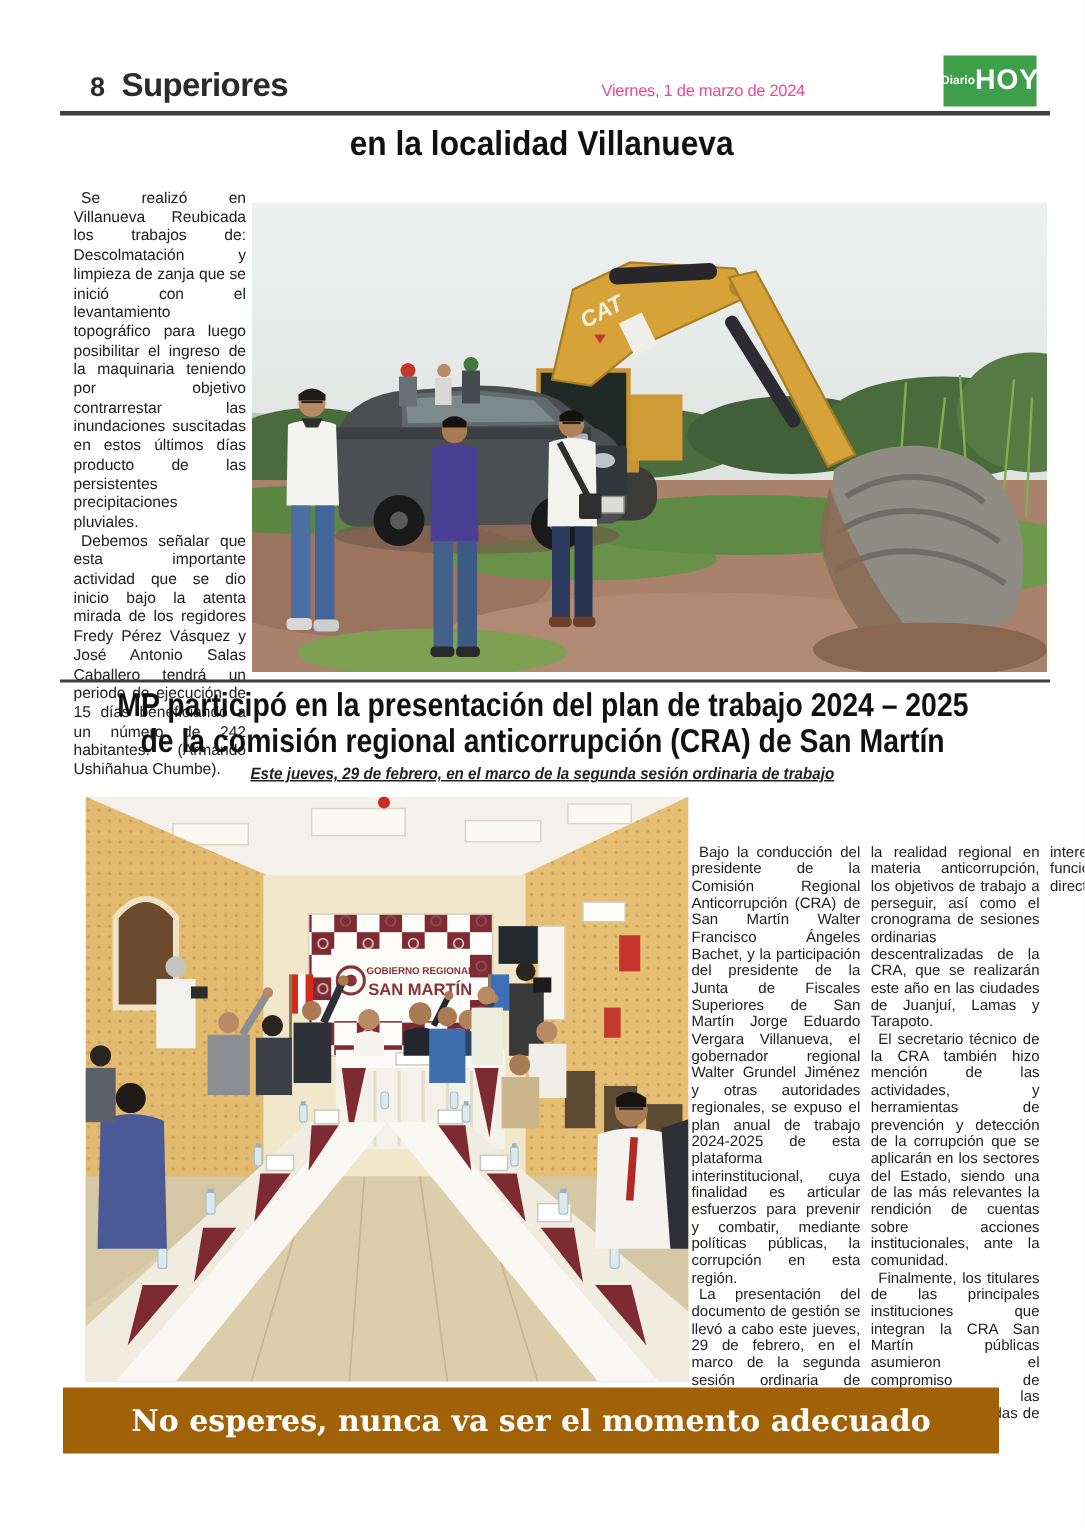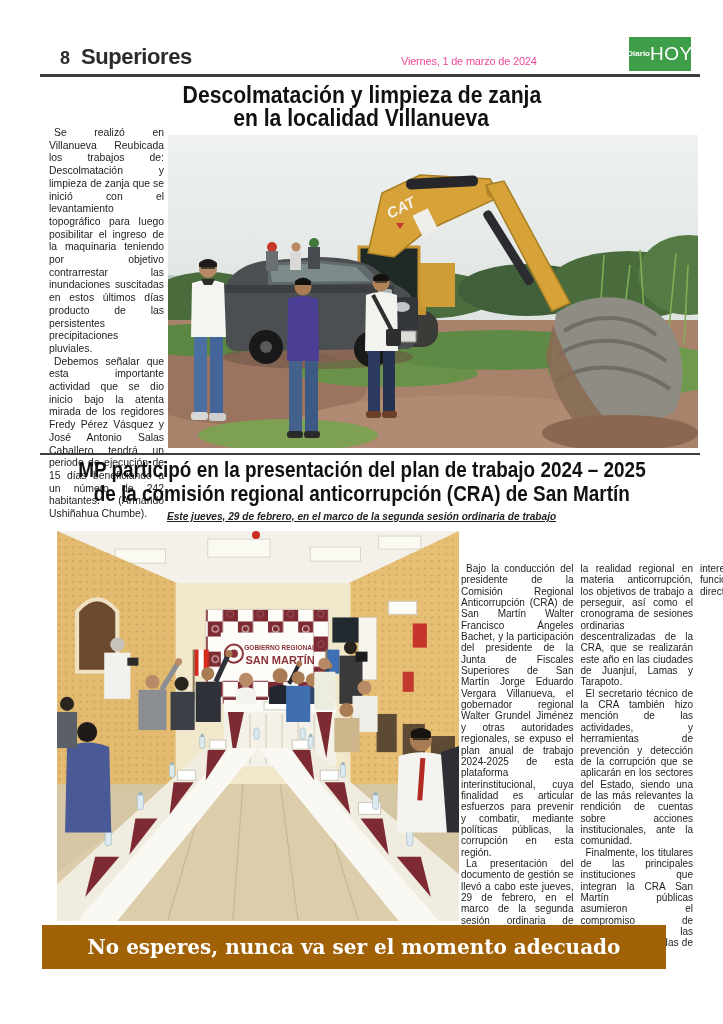--- a/index.html
+++ b/index.html
@@ -9,21 +9,21 @@
     margin:0 auto; overflow:hidden; color:#1d1d1d;
   }
   
   .masthead { position:absolute; left:60px; top:44px; display:flex; align-items:baseline; gap:11px; }
   .pagenum  { font-size:18px; font-weight:bold; color:#2b2b2b; }
   .section  { font-size:22px; font-weight:bold; color:#2b2b2b; letter-spacing:-0.4px; }
   .issue-date { position:absolute; left:401px; top:55px; font-size:11px; color:#ec4899; letter-spacing:-0.2px; }
   .logo { position:absolute; left:629px; top:37px; width:62px; height:34px; background:#3f9e49;
           display:flex; flex-direction:row; align-items:center; justify-content:center; }
   .logo .diario { font-size:8px; font-weight:bold; color:#fff; line-height:8px; }
-  .logo .hoy    { font-size:19px; font-weight:normal; color:#fff; line-height:18px; letter-spacing:0.5px; }
+  .logo .hoy    { font-size:19px; font-weight:bold; color:#fff; line-height:18px; letter-spacing:0.5px; }
   .rule { position:absolute; left:40px; width:660px; height:3px; background:#3d3d3d; }
   .rule.top { top:74px; }
   .rule.mid { top:453px; height:2px; }
   
   .a-title { position:absolute; left:0; width:723px; text-align:center; font-weight:bold; color:#111; white-space:nowrap; }
   .a1-title { top:84px; font-size:23px; line-height:23px; }
   .a2-title { top:458px; font-size:22px; line-height:24px; }
   .a-title .tline { display:block; }
   .a-title .tline > span { display:inline-block; transform:scaleX(0.92); transform-origin:center; }
   .a2-title .tline > span { transform:scaleX(0.86); }
@@ -57,21 +57,20 @@
     <span class="section">Superiores</span>
   </div>
   <div class="issue-date">Viernes, 1 de marzo de 2024</div>
   <div class="logo">
     <span class="diario">Diario</span>
     <span class="hoy">HOY</span>
   </div>
   <div class="rule top"></div>
 
   <div class="a-title a1-title">
-    <span class="tline"><span>Descolmatación y limpieza de zanja</span></span>
     <span class="tline"><span>en la localidad Villanueva</span></span>
   </div>
 
   <div class="a1-body bodytext">
     <p>Se realizó en Villanueva Reubicada los trabajos de: Descolmatación y limpieza de zanja que se inició con el levantamiento topográfico para luego posibilitar el ingreso de la maquinaria teniendo por objetivo contrarrestar las inundaciones suscitadas en estos últimos días producto de las persistentes precipitaciones pluviales.</p>
     <p>Debemos señalar que esta importante actividad que se dio inicio bajo la atenta mirada de los regidores Fredy Pérez Vásquez y José Antonio Salas Caballero tendrá un periodo de ejecución de 15 días beneficiando a un número de 242 habitantes. (Armando Ushiñahua Chumbe).</p>
   </div>
 
   <div class="photo1">
     <svg viewBox="0 0 530 313" preserveAspectRatio="none">

